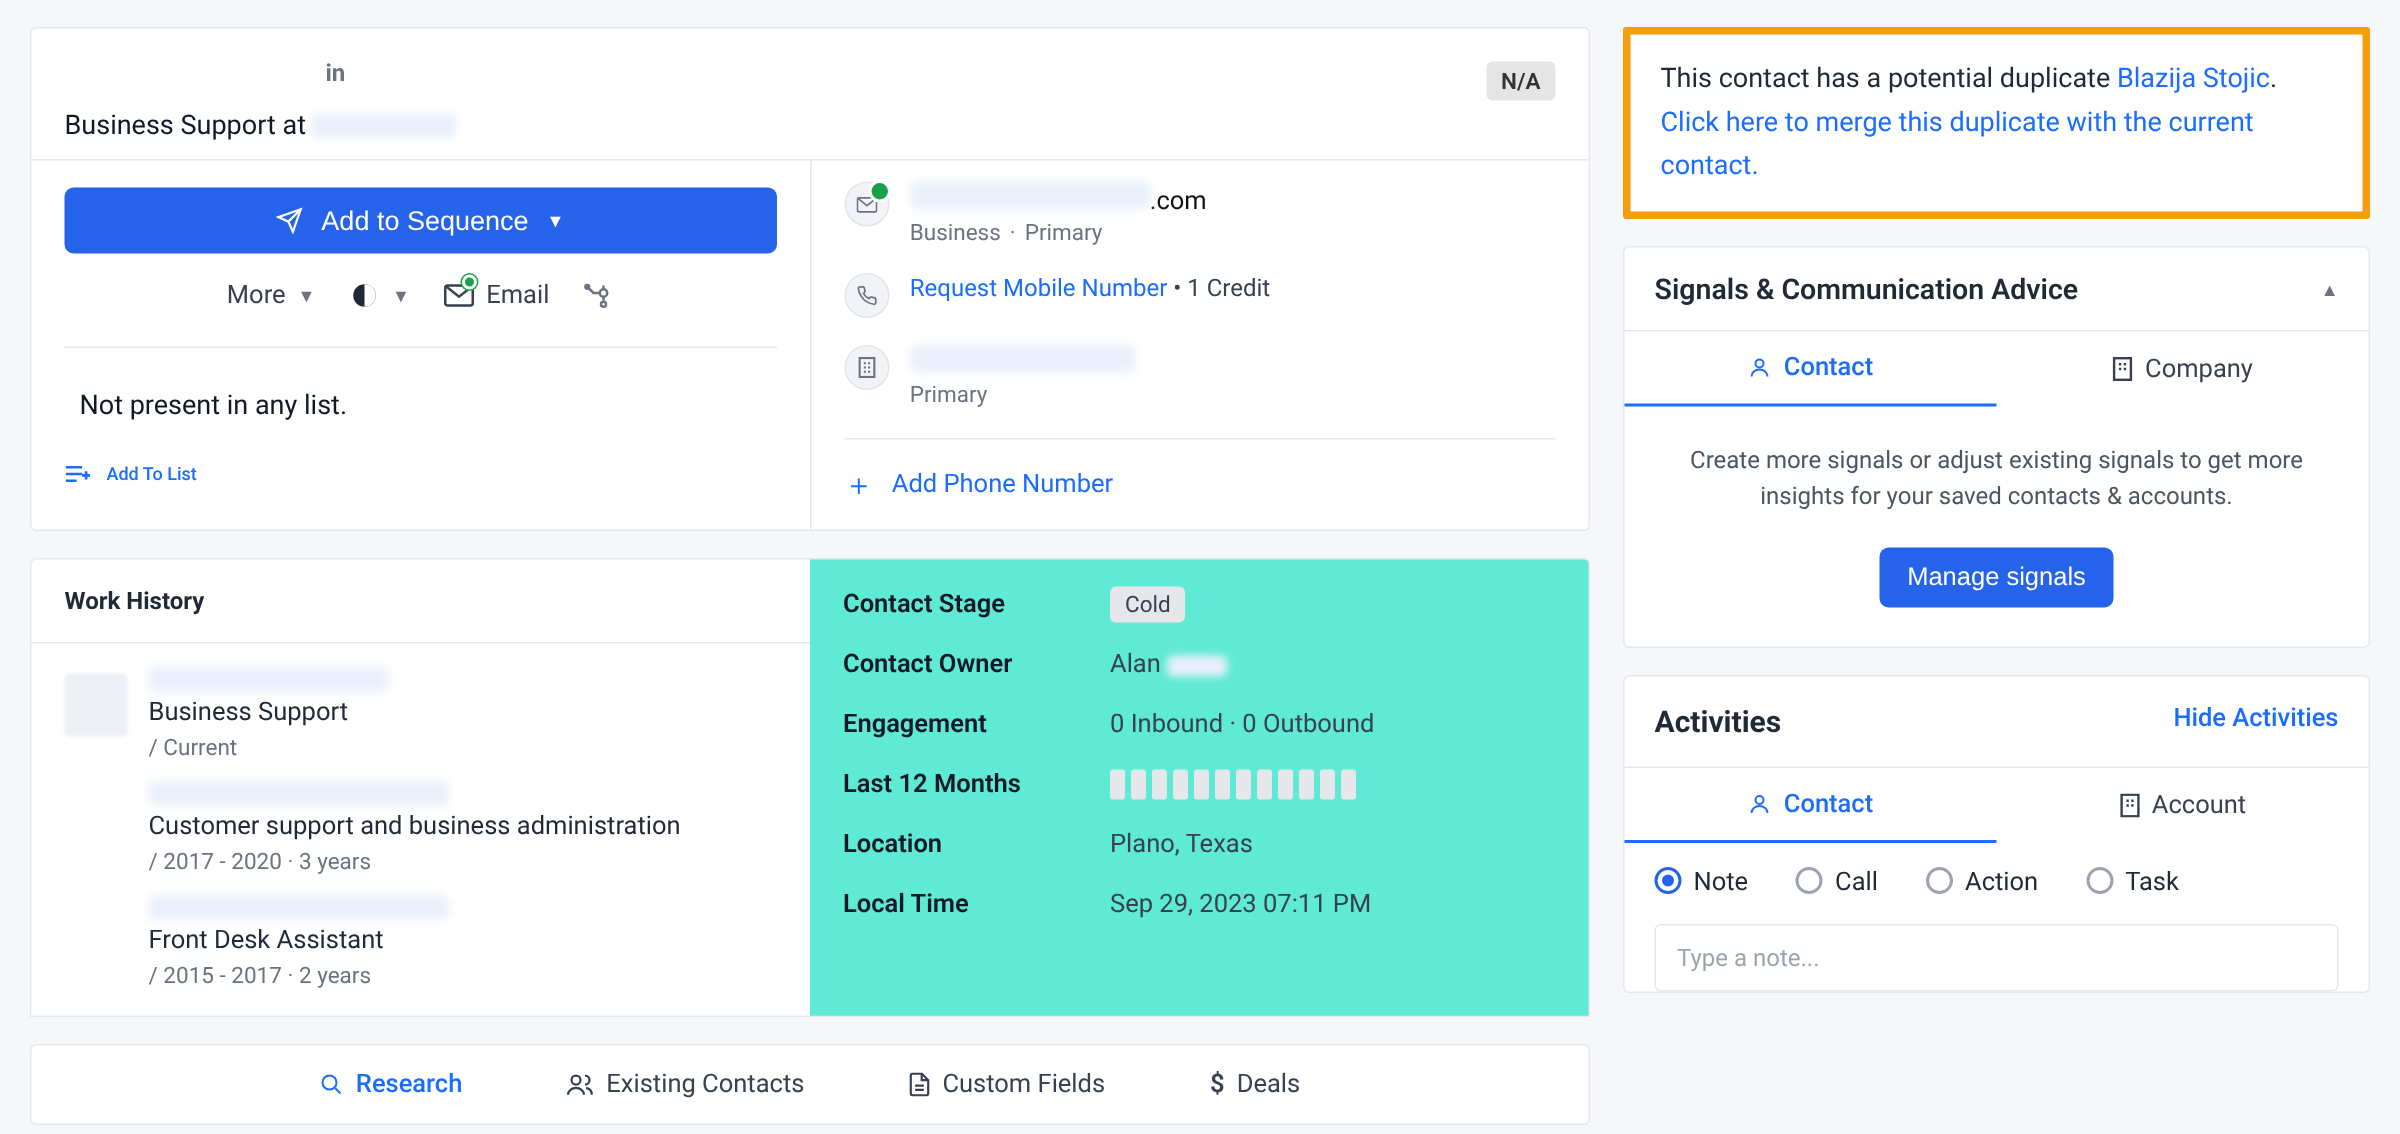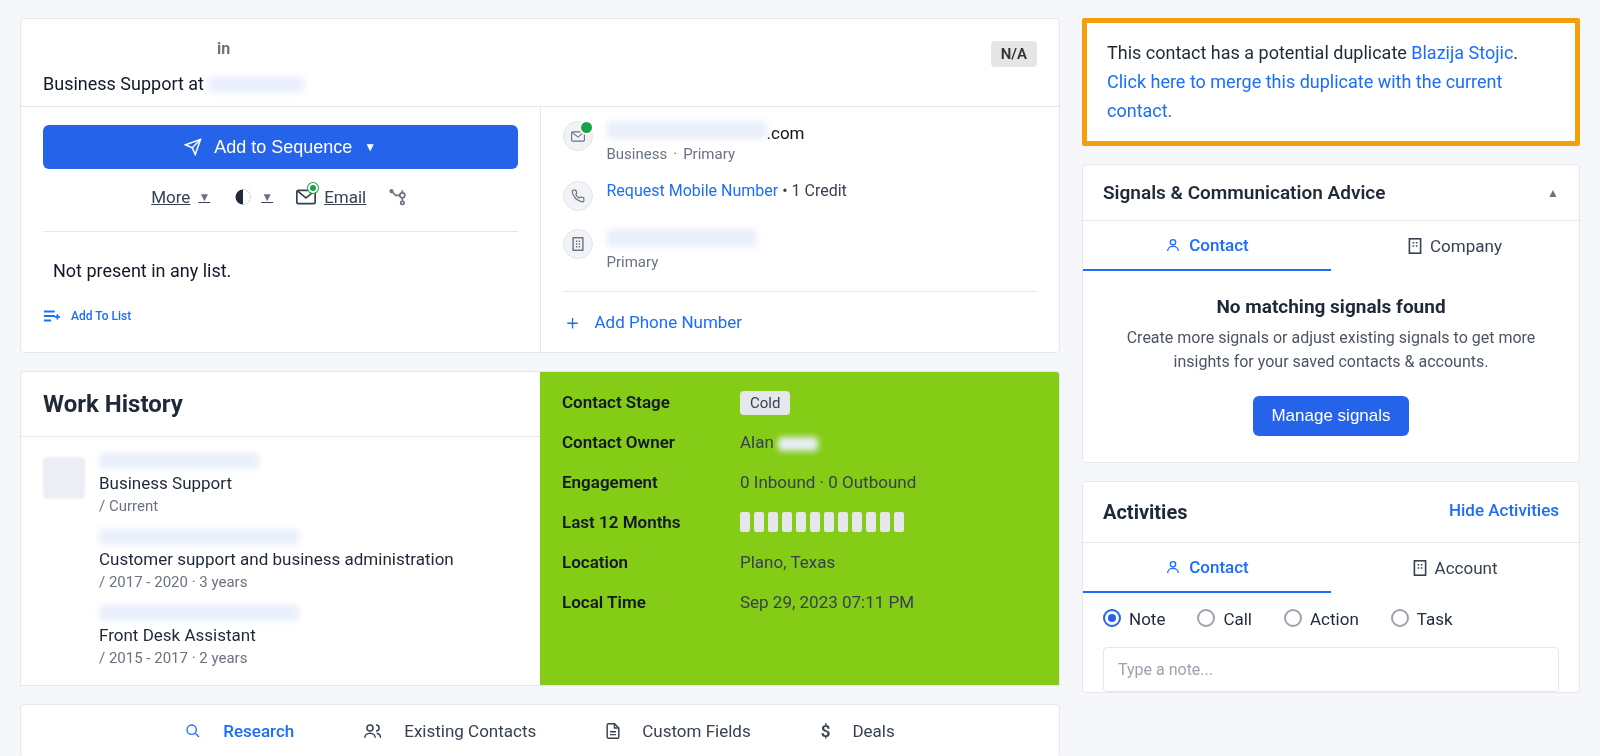--- a/index.html
+++ b/index.html
@@ -33,21 +33,21 @@
   .company-placeholder{display:inline-block;width:96px;height:16px;vertical-align:middle;}
   .na-badge{position:absolute;right:22px;top:22px;background:#e5e5e5;color:#333;font-weight:600;padding:4px 10px;border-radius:4px;font-size:15px;}
   .profile-header{position:relative;}
 
   .profile-split{display:flex;border-top:1px solid var(--border);}
   .profile-left{flex:1;border-right:1px solid var(--border);padding:18px 22px 22px;}
   .profile-right{flex:1;padding:14px 22px 20px;}
 
   .seq-btn{width:100%;background:var(--blue2);color:#fff;border:none;border-radius:6px;height:44px;display:flex;align-items:center;justify-content:center;gap:12px;font-size:18px;font-weight:500;cursor:pointer;}
   .caret{font-size:12px;}
-  .toolbar{display:flex;align-items:center;justify-content:center;gap:23px;margin-top:18px;color:#374151;text-decoration:underline;}
+  .toolbar{display:flex;align-items:center;justify-content:center;gap:23px;margin-top:18px;color:#374151;}
   .toolbar .item{display:flex;align-items:center;gap:8px;font-size:17px;color:#374151;}
   .green-dot{width:10px;height:10px;background:#16a34a;border-radius:50%;border:2px solid #fff;box-shadow:0 0 0 1px #16a34a;}
 
   .list-status{padding:28px 10px 6px 10px;font-size:18px;color:#111827;border-top:1px solid var(--border);margin-top:24px;}
   .add-list{display:flex;align-items:flex-start;gap:10px;color:var(--blue);font-weight:500;padding:22px 0 2px 0;font-size:12px;}
   .add-list svg{stroke:var(--blue);}
 
   .contact-lines{display:flex;flex-direction:column;gap:18px;}
   .contact-row{display:flex;align-items:flex-start;gap:14px;}
   .round{width:30px;height:30px;border-radius:50%;background:#f1f3f6;border:1px solid #e2e4e9;display:flex;align-items:center;justify-content:center;color:#6b7280;flex-shrink:0;font-size:14px;}
@@ -57,42 +57,42 @@
   .email-blur{width:160px;height:18px;display:inline-block;}
   .dom{color:#111;font-size:17px;}
   .sub{color:#6b7280;font-size:15px;}
   .sep-dot{padding:0 6px;color:#6b7280;}
   .add-phone{display:flex;align-items:center;gap:12px;color:var(--blue);font-size:17px;margin-top:20px;border-top:1px solid var(--border);padding-top:20px;}
 
   
   .duo{display:flex;margin-top:18px;}
   .work{flex:1;border-right:1px solid var(--border);}
   .work-card{background:#fff;border:1px solid var(--border);border-right:none;border-radius:4px 0 0 0;}
-  .details{flex:1;background:#84cc16;border:1px solid var(--border);border-left:none;border-radius:0 4px 0 0;}
-  .work h3{margin:0;padding:18px 22px;border-bottom:1px solid var(--border);font-size:24px;}
+  .details{flex:1;background:#5eead4;border:1px solid var(--border);border-left:none;border-radius:0 4px 0 0;}
+  .work h3{margin:0;padding:18px 22px;border-bottom:1px solid var(--border);font-size:16px;}
   .job{display:flex;gap:14px;padding:16px 22px 6px;}
   .logo-ph{width:42px;height:42px;background:#eceff3;border-radius:4px;margin-top:4px;filter:blur(1px);}
   .job-body{display:flex;flex-direction:column;gap:4px;}
   .job-co{width:160px;height:16px;display:inline-block;}
   .job-title{font-size:17px;color:#1f2937;}
   .job-meta{font-size:15px;color:#6b7280;}
   .job-only{padding:8px 22px 6px 78px;}
 
   .kv{padding:20px 22px;display:flex;flex-direction:column;gap:20px;font-size:17px;}
   .kv-row{display:flex;align-items:center;gap:28px;}
   .kv-row .k{width:150px;color:#111827;font-weight:600;}
   .kv-row .v{color:#374151;}
   .stage-badge{background:var(--badge);color:#374151;padding:3px 10px;border-radius:4px;font-size:15px;}
   .owner-blur{display:inline-block;width:40px;height:14px;vertical-align:middle;}
   .bars{display:flex;gap:4px;}
   .bars span{width:10px;height:20px;background:#e5e7eb;border-radius:2px;}
 
   
   .bottom-tabs{margin-top:18px;background:#fff;border:1px solid var(--border);border-radius:4px;display:flex;align-items:center;justify-content:center;gap:70px;padding:16px 10px;font-size:17px;color:#374151;}
-  .bottom-tabs .t{display:flex;align-items:center;gap:22px;cursor:pointer;}
+  .bottom-tabs .t{display:flex;align-items:center;gap:8px;cursor:pointer;}
   .bottom-tabs .t.active{color:var(--blue);font-weight:500;}
 
   
   .dup-box{border:5px solid #f59e0b;background:#fff;padding:16px 20px;border-radius:2px;font-size:18px;line-height:1.6;}
 
   .panel-title{display:flex;align-items:center;justify-content:space-between;padding:16px 20px;border-bottom:1px solid var(--border);font-weight:600;font-size:19px;}
   .tabs2{display:flex;}
   .tabs2 .tab{flex:1;text-align:center;padding:14px 4px;font-size:17px;color:#374151;display:flex;align-items:center;justify-content:center;gap:8px;cursor:pointer;}
   .tabs2 .tab.active{color:var(--blue);border-bottom:2px solid var(--blue);font-weight:500;}
   .signals-body{padding:24px 24px 26px;text-align:center;}
@@ -341,21 +341,20 @@
         </div>
         <div class="tab">
           <svg width="14" height="16" viewBox="0 0 16 20" fill="none" stroke="currentColor" stroke-width="2">
               <rect x="1" y="1" width="14" height="18"></rect>
               <path d="M5 6h2M9 6h2M5 10h2M9 10h2"></path>
             </svg>
           <span>Company</span>
         </div>
       </div>
       <div class="signals-body">
-        <h4>No matching signals found</h4>
         <p>Create more signals or adjust existing signals to get more insights for your saved contacts &amp; accounts.</p>
         <button class="manage-btn">Manage signals</button>
       </div>
     </div>
 
     <div class="card">
       <div class="act-head">
         <h3>Activities</h3>
         <a class="hide-link">Hide Activities</a>
       </div>

